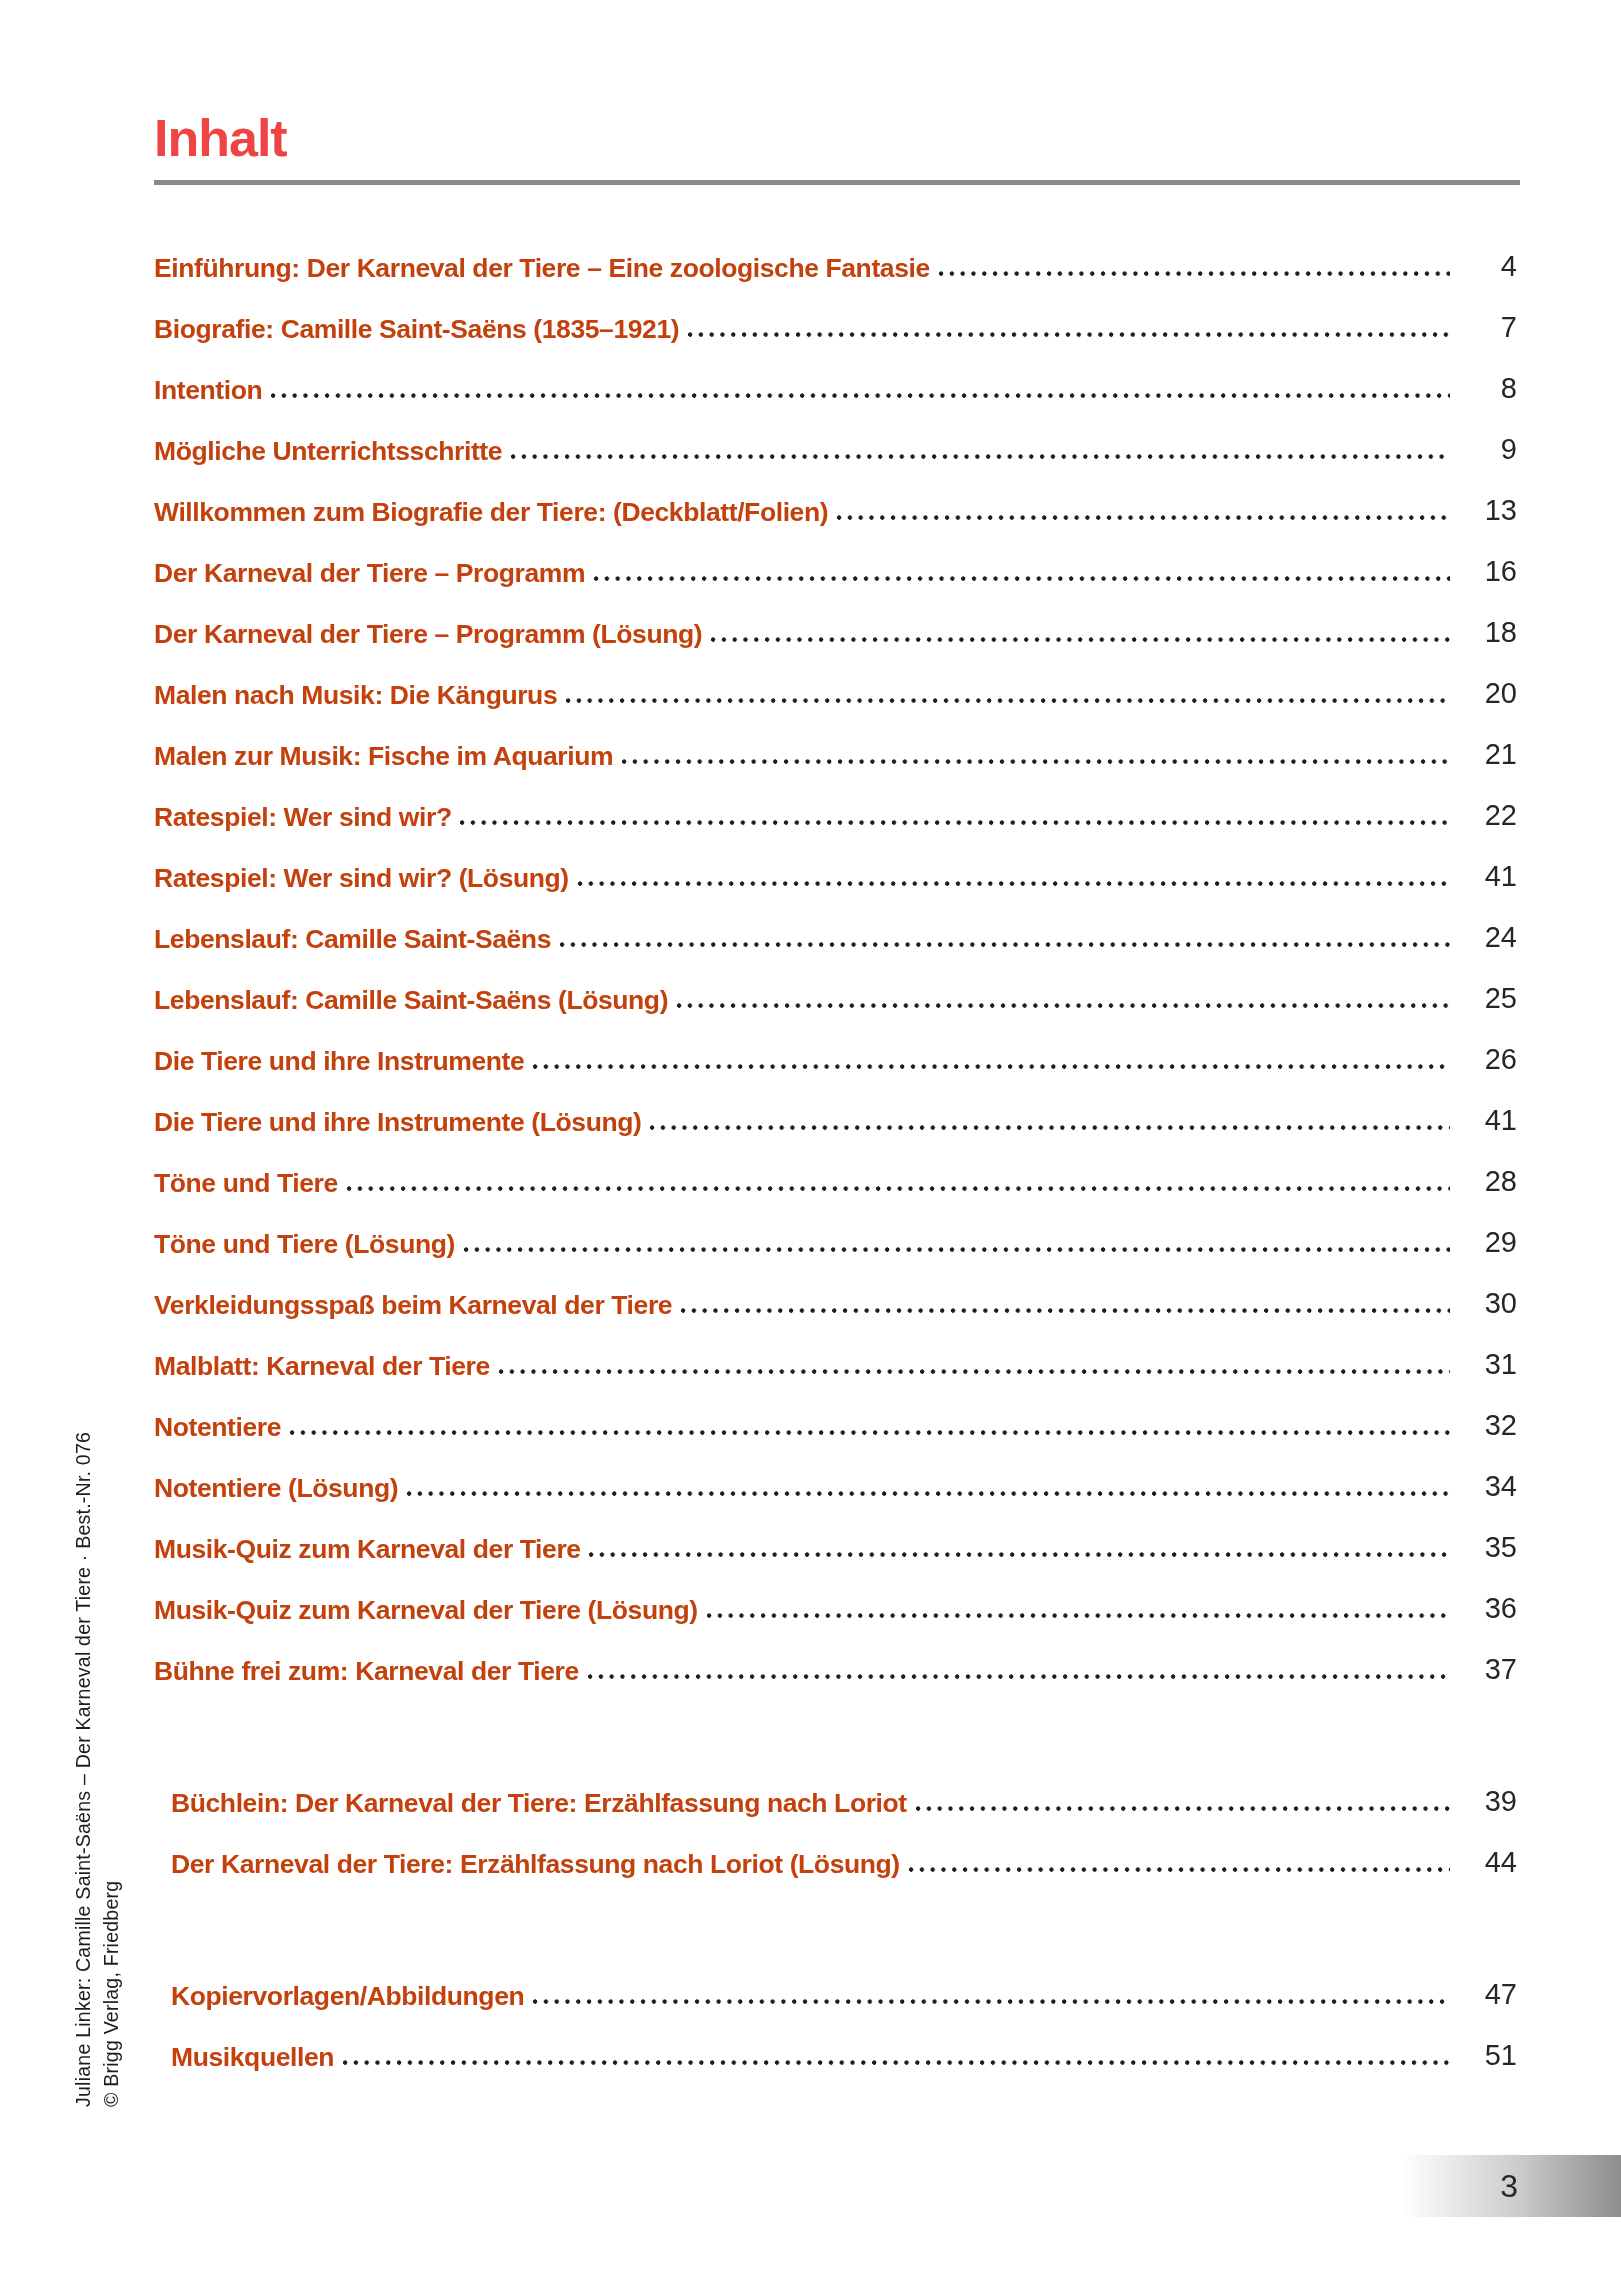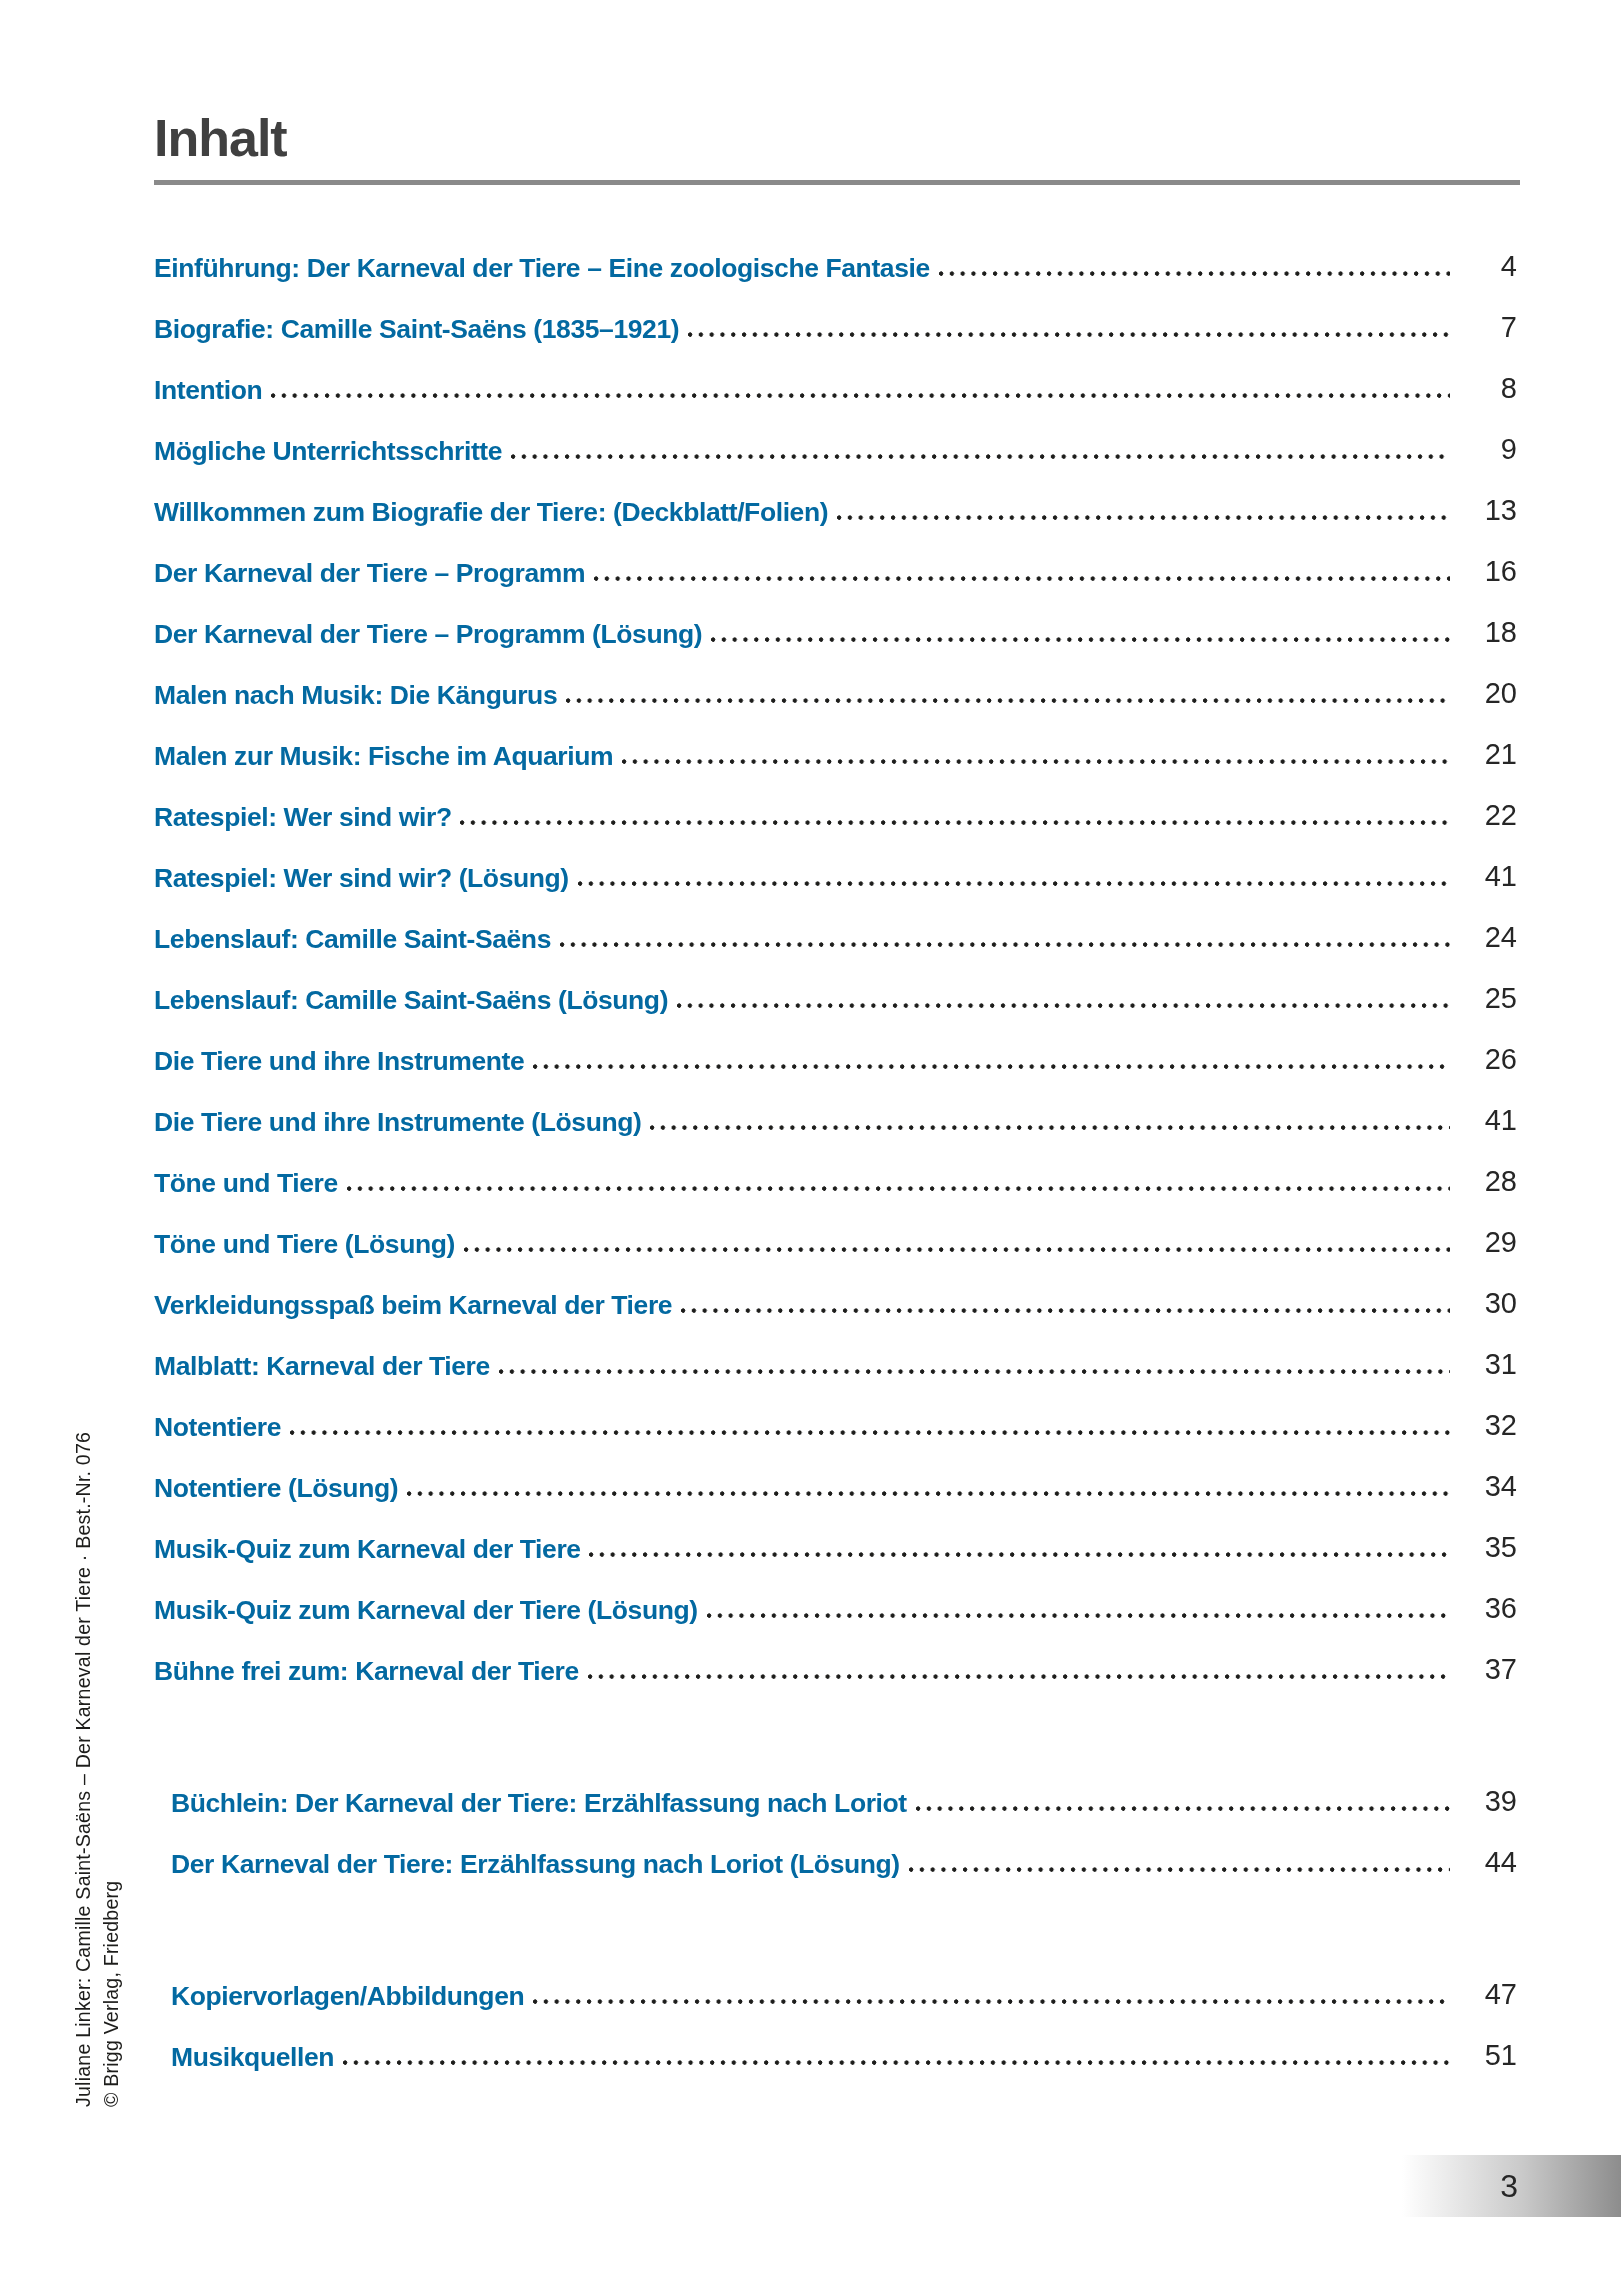--- a/index.html
+++ b/index.html
@@ -15,21 +15,21 @@
 
   
   .page-title {
     position: absolute;
     left: 154px; top: 112px;
     margin: 0;
     font-size: 52px;
     font-weight: 700;
     letter-spacing: -1px;
     line-height: 1;
-    color: #404040;
+    color: #ef4444;
   }
   .title-rule {
     position: absolute;
     left: 154px; top: 180px;
     width: 1366px; height: 4.9px;
     background: #8a8a8a;
   }
 
   
   .toc {
@@ -43,21 +43,21 @@
     display: flex;
     align-items: flex-end;
   }
   .toc-label {
     flex: 0 0 auto;
     font-size: 26.5px;
     font-weight: 700;
     line-height: 1;
     letter-spacing: -0.4px;
     white-space: nowrap;
-    color: #0369a1;
+    color: #c2410c;
   }
   .toc-leader {
     flex: 1 1 auto;
     height: 4.9px;
     margin: 0 0 4.9px 8.8px;
     background-image: radial-gradient(circle at 2.2px 2.5px, #1d1d1b 1.9px, rgba(0,0,0,0) 2.4px);
     background-size: 10.8px 4.9px;
     background-repeat: repeat-x;
     background-position: left bottom;
   }

